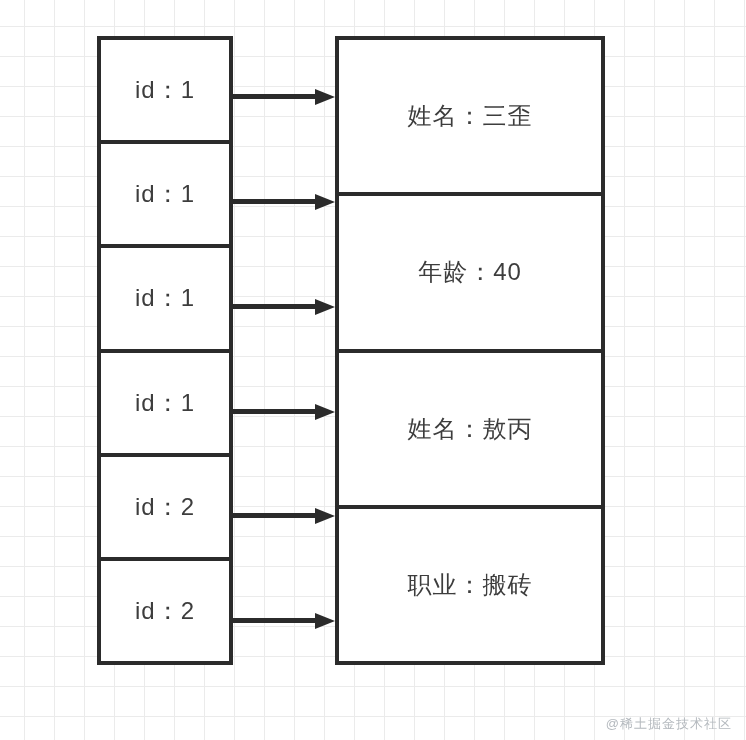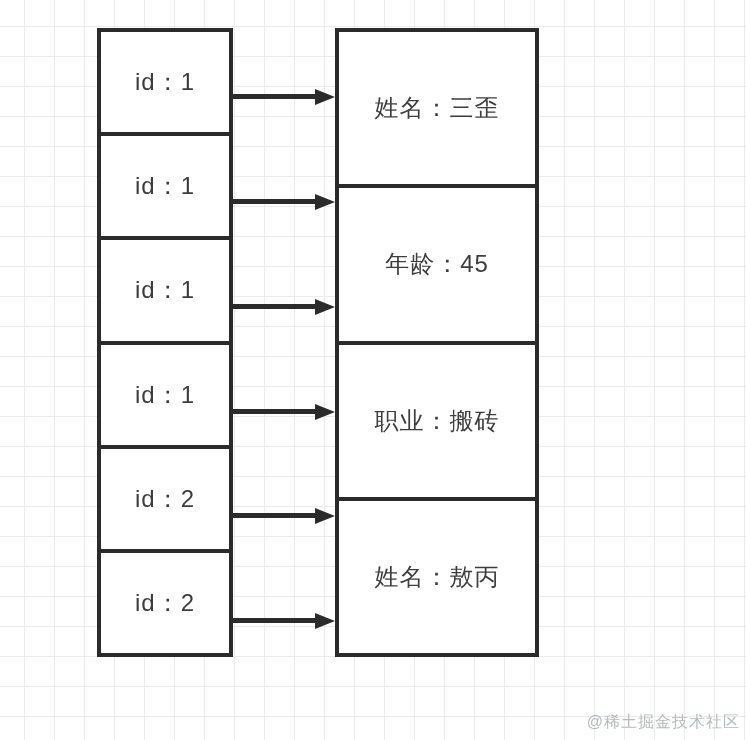--- a/index.html
+++ b/index.html
@@ -11,30 +11,30 @@
     background-color: #ffffff;
     background-image:
       linear-gradient(to right, #ebebeb 1px, transparent 1px),
       linear-gradient(to bottom, #ebebeb 1px, transparent 1px);
     background-size: 30px 30px;
     background-position: 24px 26px;
     font-family: "Liberation Sans", "DejaVu Sans", sans-serif;
   }
   .col {
     position: absolute;
-    top: 28px;
+    top: 36px;
     height: 629px;
     box-sizing: border-box;
     border: 4px solid #2b2b2b;
     background: #ffffff;
     display: flex;
     flex-direction: column;
   }
   .col-left  { left: 97px;  width: 136px; }
-  .col-right { left: 335px; width: 204px; }
+  .col-right { left: 335px; width: 270px; }
   .cell {
     flex: 1;
     box-sizing: border-box;
     border-bottom: 4px solid #2b2b2b;
     display: flex;
     align-items: center;
     justify-content: center;
     font-size: 24px;
     color: #3d3d3d;
     letter-spacing: 1px;
@@ -59,23 +59,23 @@
     border-bottom: 8px solid transparent;
   }
   .arrow.r0 { top: 94px; }
   .arrow.r1 { top: 199px; }
   .arrow.r2 { top: 304px; }
   .arrow.r3 { top: 409px; }
   .arrow.r4 { top: 513px; }
   .arrow.r5 { top: 618px; }
   .watermark {
     position: absolute;
-    right: 6px;
+    right: 14px;
     bottom: 7px;
-    font-size: 16px;
+    font-size: 13px;
     color: #b4b9be;
     letter-spacing: 1px;
   }
 </style>
 </head>
 <body>
 
 <div class="canvas">
 
   <div class="col col-left">
@@ -89,20 +89,20 @@
 
   <div class="arrow r0"></div>
   <div class="arrow r1"></div>
   <div class="arrow r2"></div>
   <div class="arrow r3"></div>
   <div class="arrow r4"></div>
   <div class="arrow r5"></div>
 
   <div class="col col-right">
     <div class="cell">姓名：三歪</div>
-    <div class="cell">年龄：45</div>
+    <div class="cell">年龄：40</div>
+    <div class="cell">姓名：敖丙</div>
     <div class="cell">职业：搬砖</div>
-    <div class="cell">姓名：敖丙</div>
   </div>
 
   <div class="watermark">@稀土掘金技术社区</div>
 
 </div>
 
 </body></html>

